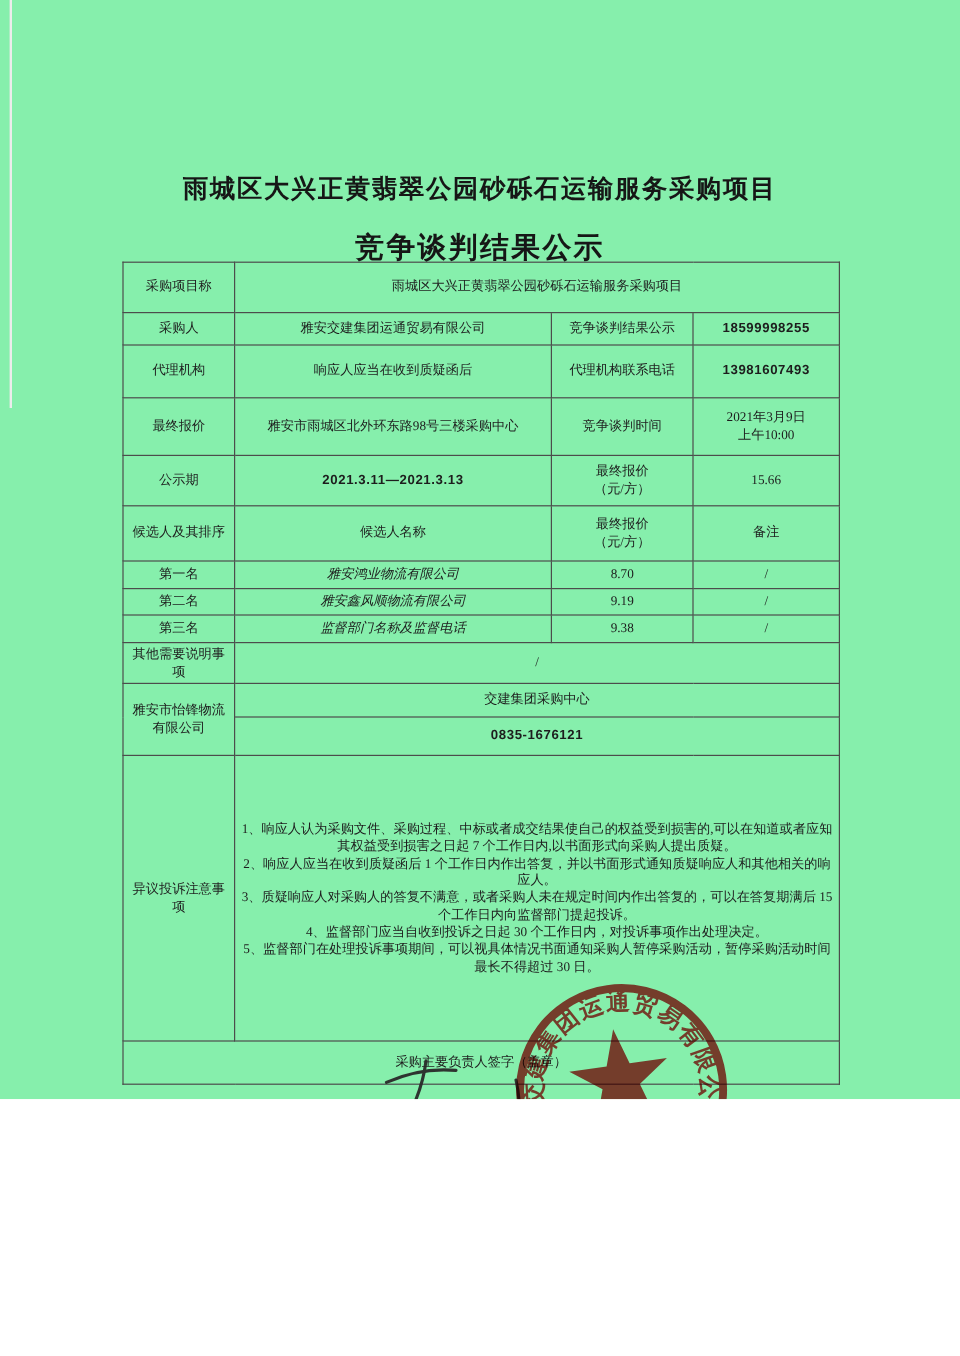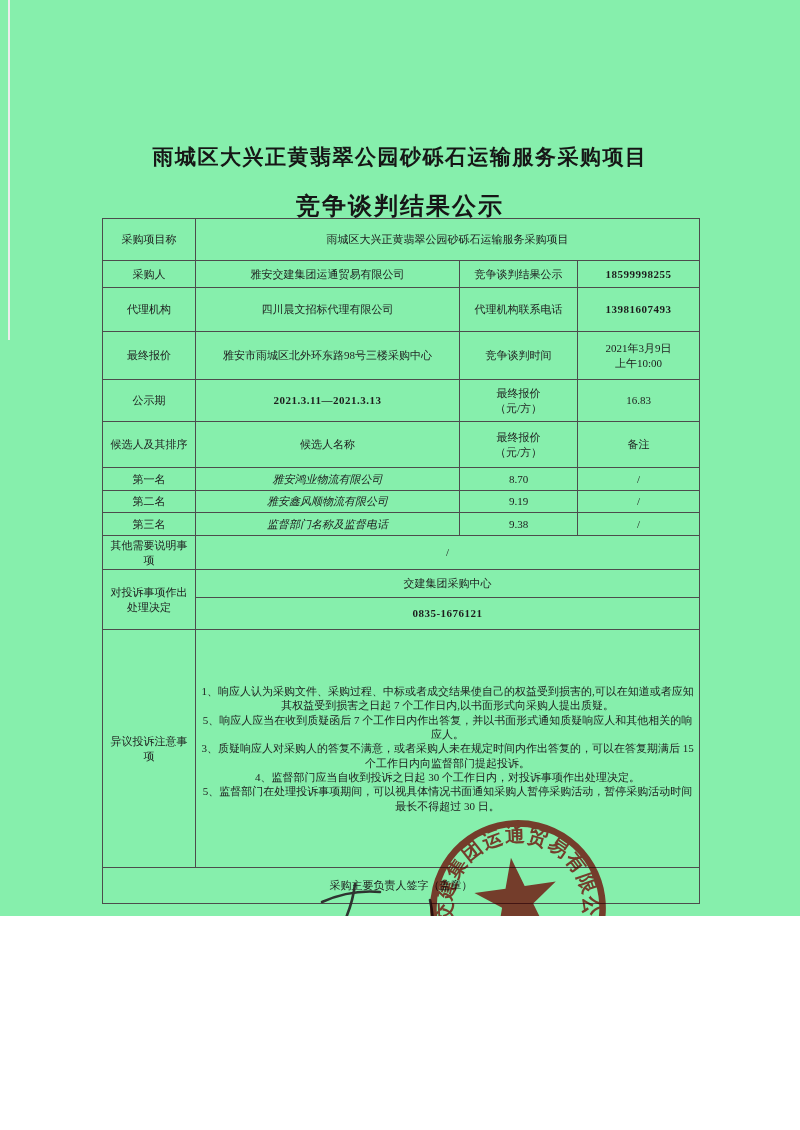--- a/index.html
+++ b/index.html
@@ -41,21 +41,21 @@
     text-align:center;
     vertical-align:middle;
     padding:2px 4px;
     line-height:1.3;
     color:#1d1d1d;
   }
   td.lbl { font-size:15px; }
   td.left { text-align:left; padding-left:8px;font-style:italic; }
   .preline { white-space:pre-line; }
   .num {
-    font-family:Liberation Serif, serif;
+    font-family:Liberation Sans, sans-serif;
     font-weight:700; font-size:16px; letter-spacing:.5px;
   }
   .num-lg { font-size:17px; }
   td.obj-label { vertical-align:top; padding-top:6px; }
   td.obj-body {
     text-align:left; vertical-align:top;
     padding:6px 10px 4px 10px;
     line-height:21px; font-size:15px;
     text-align:justify;
   }
@@ -104,39 +104,39 @@
 
     <tr style="height:27px">
       <td class="lbl">采购人</td>
       <td>雅安交建集团运通贸易有限公司</td>
       <td>竞争谈判结果公示</td>
       <td class="num">18599998255</td>
     </tr>
 
     <tr style="height:44px">
       <td class="lbl">代理机构</td>
-      <td>四川晨文招标代理有限公司</td>
+      <td>响应人应当在收到质疑函后</td>
       <td>代理机构联系电话</td>
       <td class="num">13981607493</td>
     </tr>
 
     <tr style="height:48px">
       <td class="lbl">最终报价</td>
       <td>雅安市雨城区北外环东路98号三楼采购中心</td>
       <td>竞争谈判时间</td>
       <td class="preline">2021年3月9日
 上午10:00</td>
     </tr>
 
     <tr style="height:42px">
       <td class="lbl">公示期</td>
       <td class="num num-lg">2021.3.11—2021.3.13</td>
       <td class="preline">最终报价
 （元/方）</td>
-      <td>16.83</td>
+      <td>15.66</td>
     </tr>
 
     <tr style="height:46px">
       <td class="lbl">候选人及其排序</td>
       <td>候选人名称</td>
       <td class="preline">最终报价
 （元/方）</td>
       <td>备注</td>
     </tr>
 
@@ -158,32 +158,32 @@
       <td>9.38</td>
       <td>/</td>
     </tr>
 
     <tr style="height:34px">
       <td class="lbl">其他需要说明事项</td>
       <td colspan="3">/</td>
     </tr>
 
     <tr style="height:28px">
-      <td class="lbl" rowspan="2">对投诉事项作出处理决定</td>
+      <td class="lbl" rowspan="2">雅安市怡锋物流有限公司</td>
       <td colspan="3">交建集团采购中心</td>
     </tr>
     <tr style="height:32px">
       <td colspan="3" class="num num-lg">0835-1676121</td>
     </tr>
 
     <tr style="height:238px">
       <td class="lbl obj-label">异议投诉注意事项</td>
       <td colspan="3" class="obj-body">
         <div>1、响应人认为采购文件、采购过程、中标或者成交结果使自己的权益受到损害的,可以在知道或者应知其权益受到损害之日起 7 个工作日内,以书面形式向采购人提出质疑。</div>
-        <div>5、响应人应当在收到质疑函后 7 个工作日内作出答复，并以书面形式通知质疑响应人和其他相关的响应人。</div>
+        <div>2、响应人应当在收到质疑函后 1 个工作日内作出答复，并以书面形式通知质疑响应人和其他相关的响应人。</div>
         <div>3、质疑响应人对采购人的答复不满意，或者采购人未在规定时间内作出答复的，可以在答复期满后 15 个工作日内向监督部门提起投诉。</div>
         <div>4、监督部门应当自收到投诉之日起 30 个工作日内，对投诉事项作出处理决定。</div>
         <div>5、监督部门在处理投诉事项期间，可以视具体情况书面通知采购人暂停采购活动，暂停采购活动时间最长不得超过 30 日。</div>
       </td>
     </tr>
 
     <tr style="height:36px">
       <td colspan="4" class="sign-cell">采购主要负责人签字（盖章）</td>
     </tr>
   </tbody>

